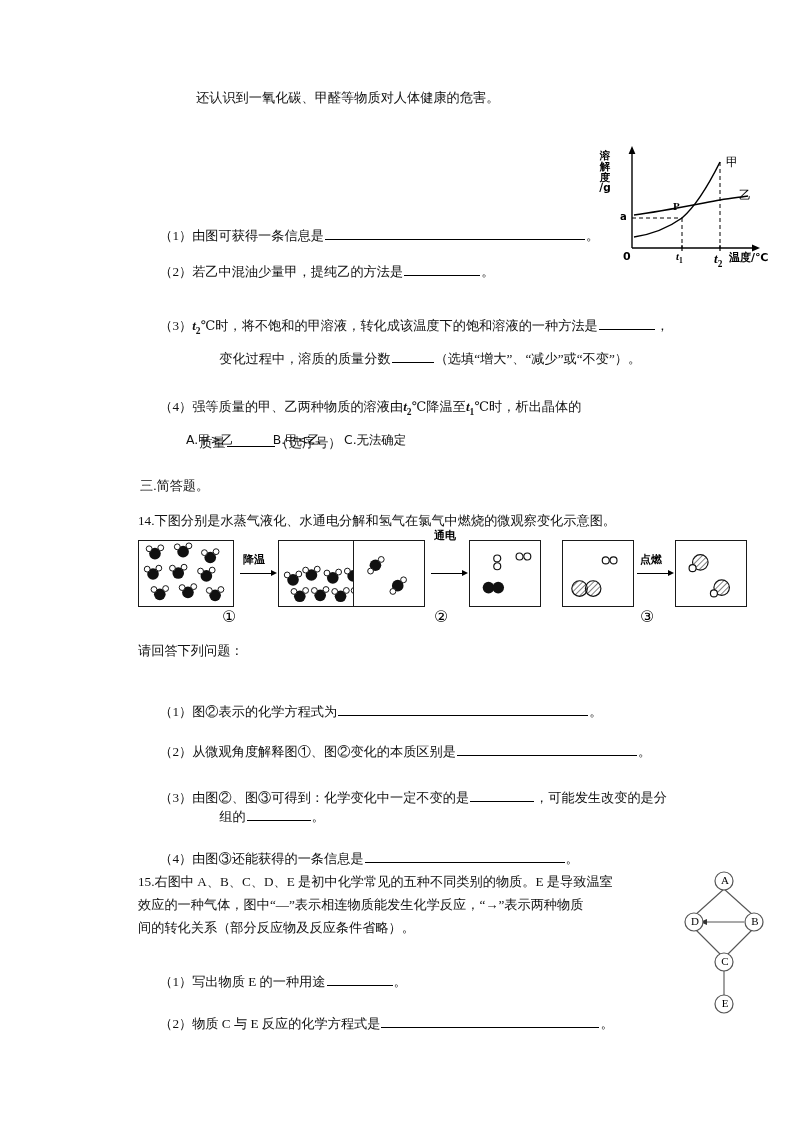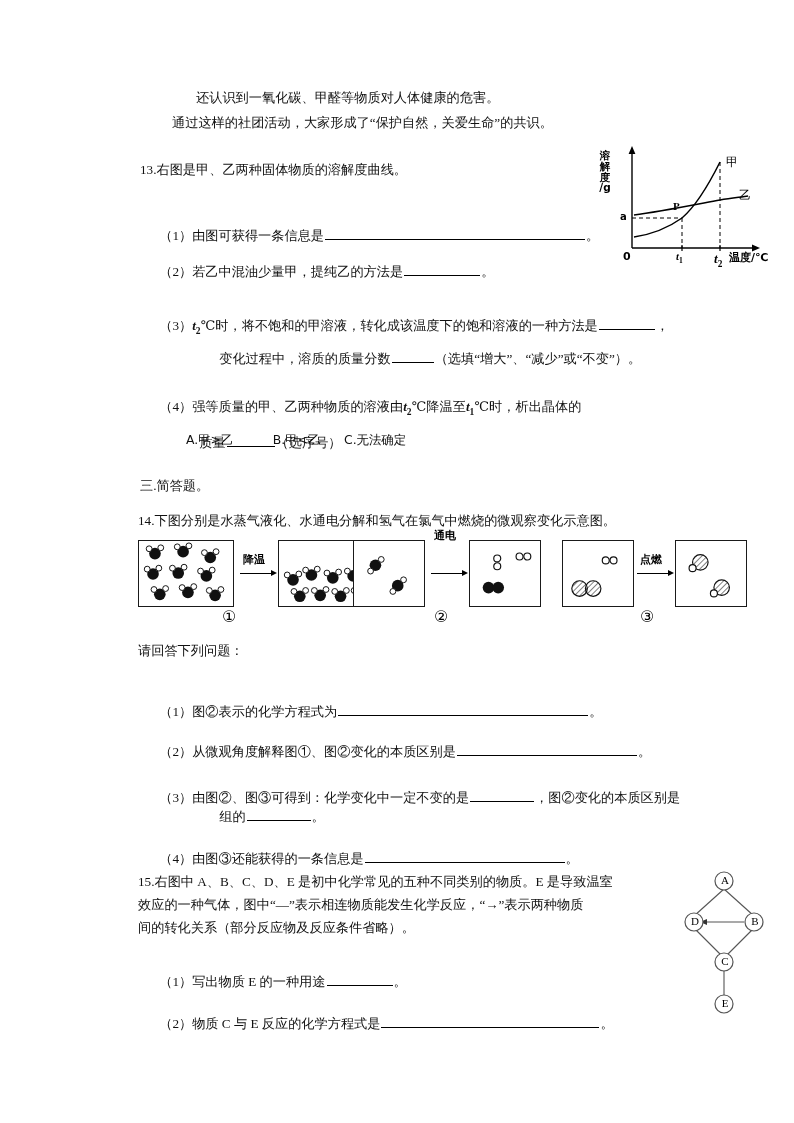--- a/index.html
+++ b/index.html
@@ -104,23 +104,21 @@
     height: 150px;
   }
   #network-figure svg { display: block; }
 </style>
 </head>
 <body>
 
 <div class="page">
 
   <div class="txt" style="left:196px; top:88px;">还认识到一氧化碳、甲醛等物质对人体健康的危害。</div>
-  <div class="txt" style="left:172px; top:113px;">通过这样的社团活动，大家形成了“保护自然，关爱生命”的共识。</div>
-
-  <div class="txt" style="left:140px; top:160px;">13.右图是甲、乙两种固体物质的溶解度曲线。</div>
+
 
   <div class="txt" style="left:146px; top:207px;">
     <span>（1）由图可获得一条信息是</span><span class="blank" style="width:260px;"></span><span>。</span>
   </div>
 
   <div class="txt" style="left:146px; top:243px;">
     <span>（2）若乙中混油少量甲，提纯乙的方法是</span><span class="blank" style="width:76px;"></span><span>。</span>
   </div>
 
   <div class="txt" style="left:146px; top:297px;">
@@ -379,21 +377,21 @@
 
   <div class="txt" style="left:146px; top:683px;">
     <span>（1）图②表示的化学方程式为</span><span class="blank" style="width:250px;"></span><span>。</span>
   </div>
 
   <div class="txt" style="left:146px; top:723px;">
     <span>（2）从微观角度解释图①、图②变化的本质区别是</span><span class="blank" style="width:180px;"></span><span>。</span>
   </div>
 
   <div class="txt" style="left:146px; top:769px;">
-    <span>（3）由图②、图③可得到：化学变化中一定不变的是</span><span class="blank" style="width:64px;"></span><span>，图②变化的本质区别是</span>
+    <span>（3）由图②、图③可得到：化学变化中一定不变的是</span><span class="blank" style="width:64px;"></span><span>，可能发生改变的是分</span>
   </div>
   <div class="txt" style="left:206px; top:788px;">
     <span>组的</span><span class="blank" style="width:64px;"></span><span>。</span>
   </div>
 
   <div class="txt" style="left:146px; top:830px;">
     <span>（4）由图③还能获得的一条信息是</span><span class="blank" style="width:200px;"></span><span>。</span>
   </div>
 
   <div class="txt" style="left:138px; top:872px;">15.右图中 A、B、C、D、E 是初中化学常见的五种不同类别的物质。E 是导致温室</div>

